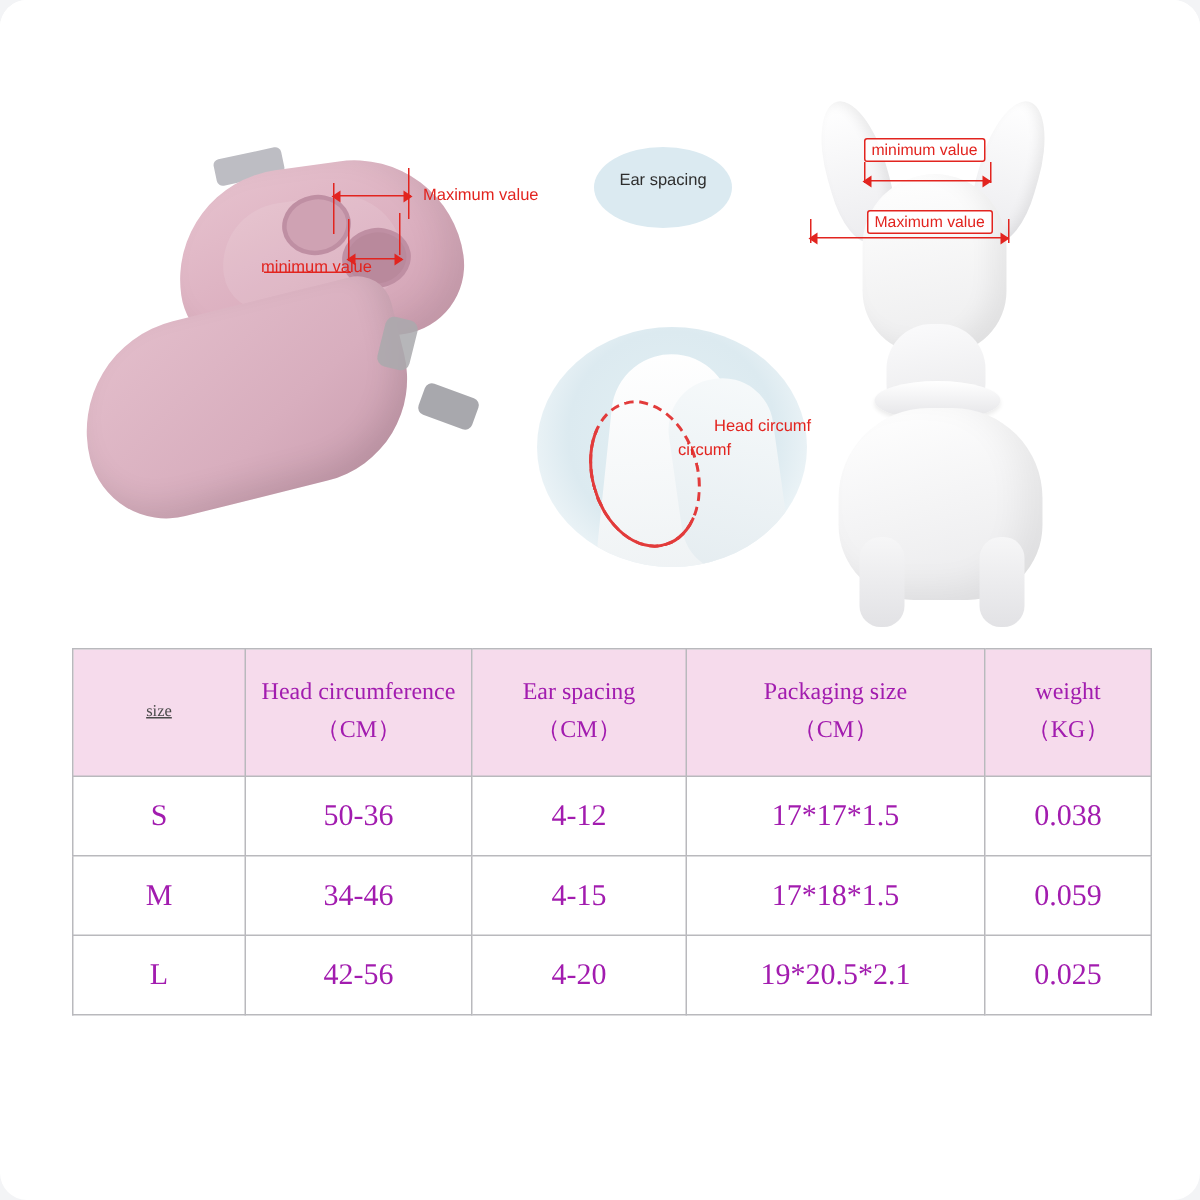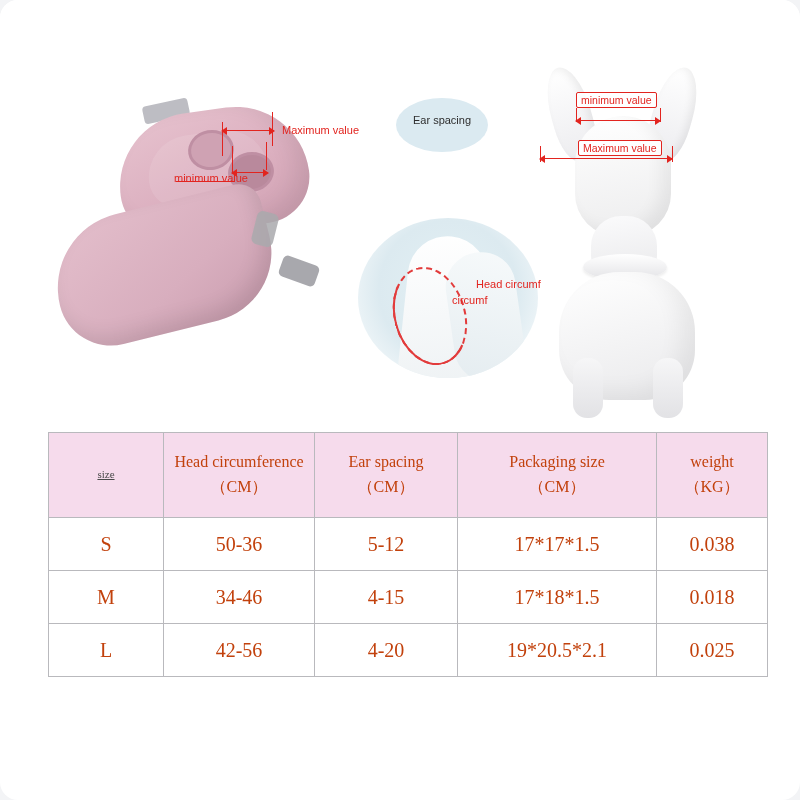--- a/index.html
+++ b/index.html
@@ -263,21 +263,21 @@
   #size-table {
     position: absolute;
     left: 48px; top: 432px;
     width: 704px;
     border-collapse: collapse;
     table-layout: fixed;
   }
   #size-table th, #size-table td {
     border: 1px solid #b9b9bd;
     text-align: center;
-    color: #c2410c;
+    color: #a21caf;
     font-family: "Liberation Serif", serif;
   }
   #size-table thead th {
     background: #f6dbec;
     height: 82px;
     font-weight: normal;
     font-size: 16px;
     line-height: 1.55;
   }
   #size-table thead th.size-col {
@@ -389,30 +389,30 @@
         <th class="col-wt">
           <div>weight</div>
           <div>（KG）</div>
         </th>
       </tr>
     </thead>
     <tbody>
       <tr>
         <td>S</td>
         <td>50-36</td>
-        <td>5-12</td>
+        <td>4-12</td>
         <td>17*17*1.5</td>
         <td>0.038</td>
       </tr>
       <tr>
         <td>M</td>
         <td>34-46</td>
         <td>4-15</td>
         <td>17*18*1.5</td>
-        <td>0.018</td>
+        <td>0.059</td>
       </tr>
       <tr>
         <td>L</td>
         <td>42-56</td>
         <td>4-20</td>
         <td>19*20.5*2.1</td>
         <td>0.025</td>
       </tr>
     </tbody>
   </table>

